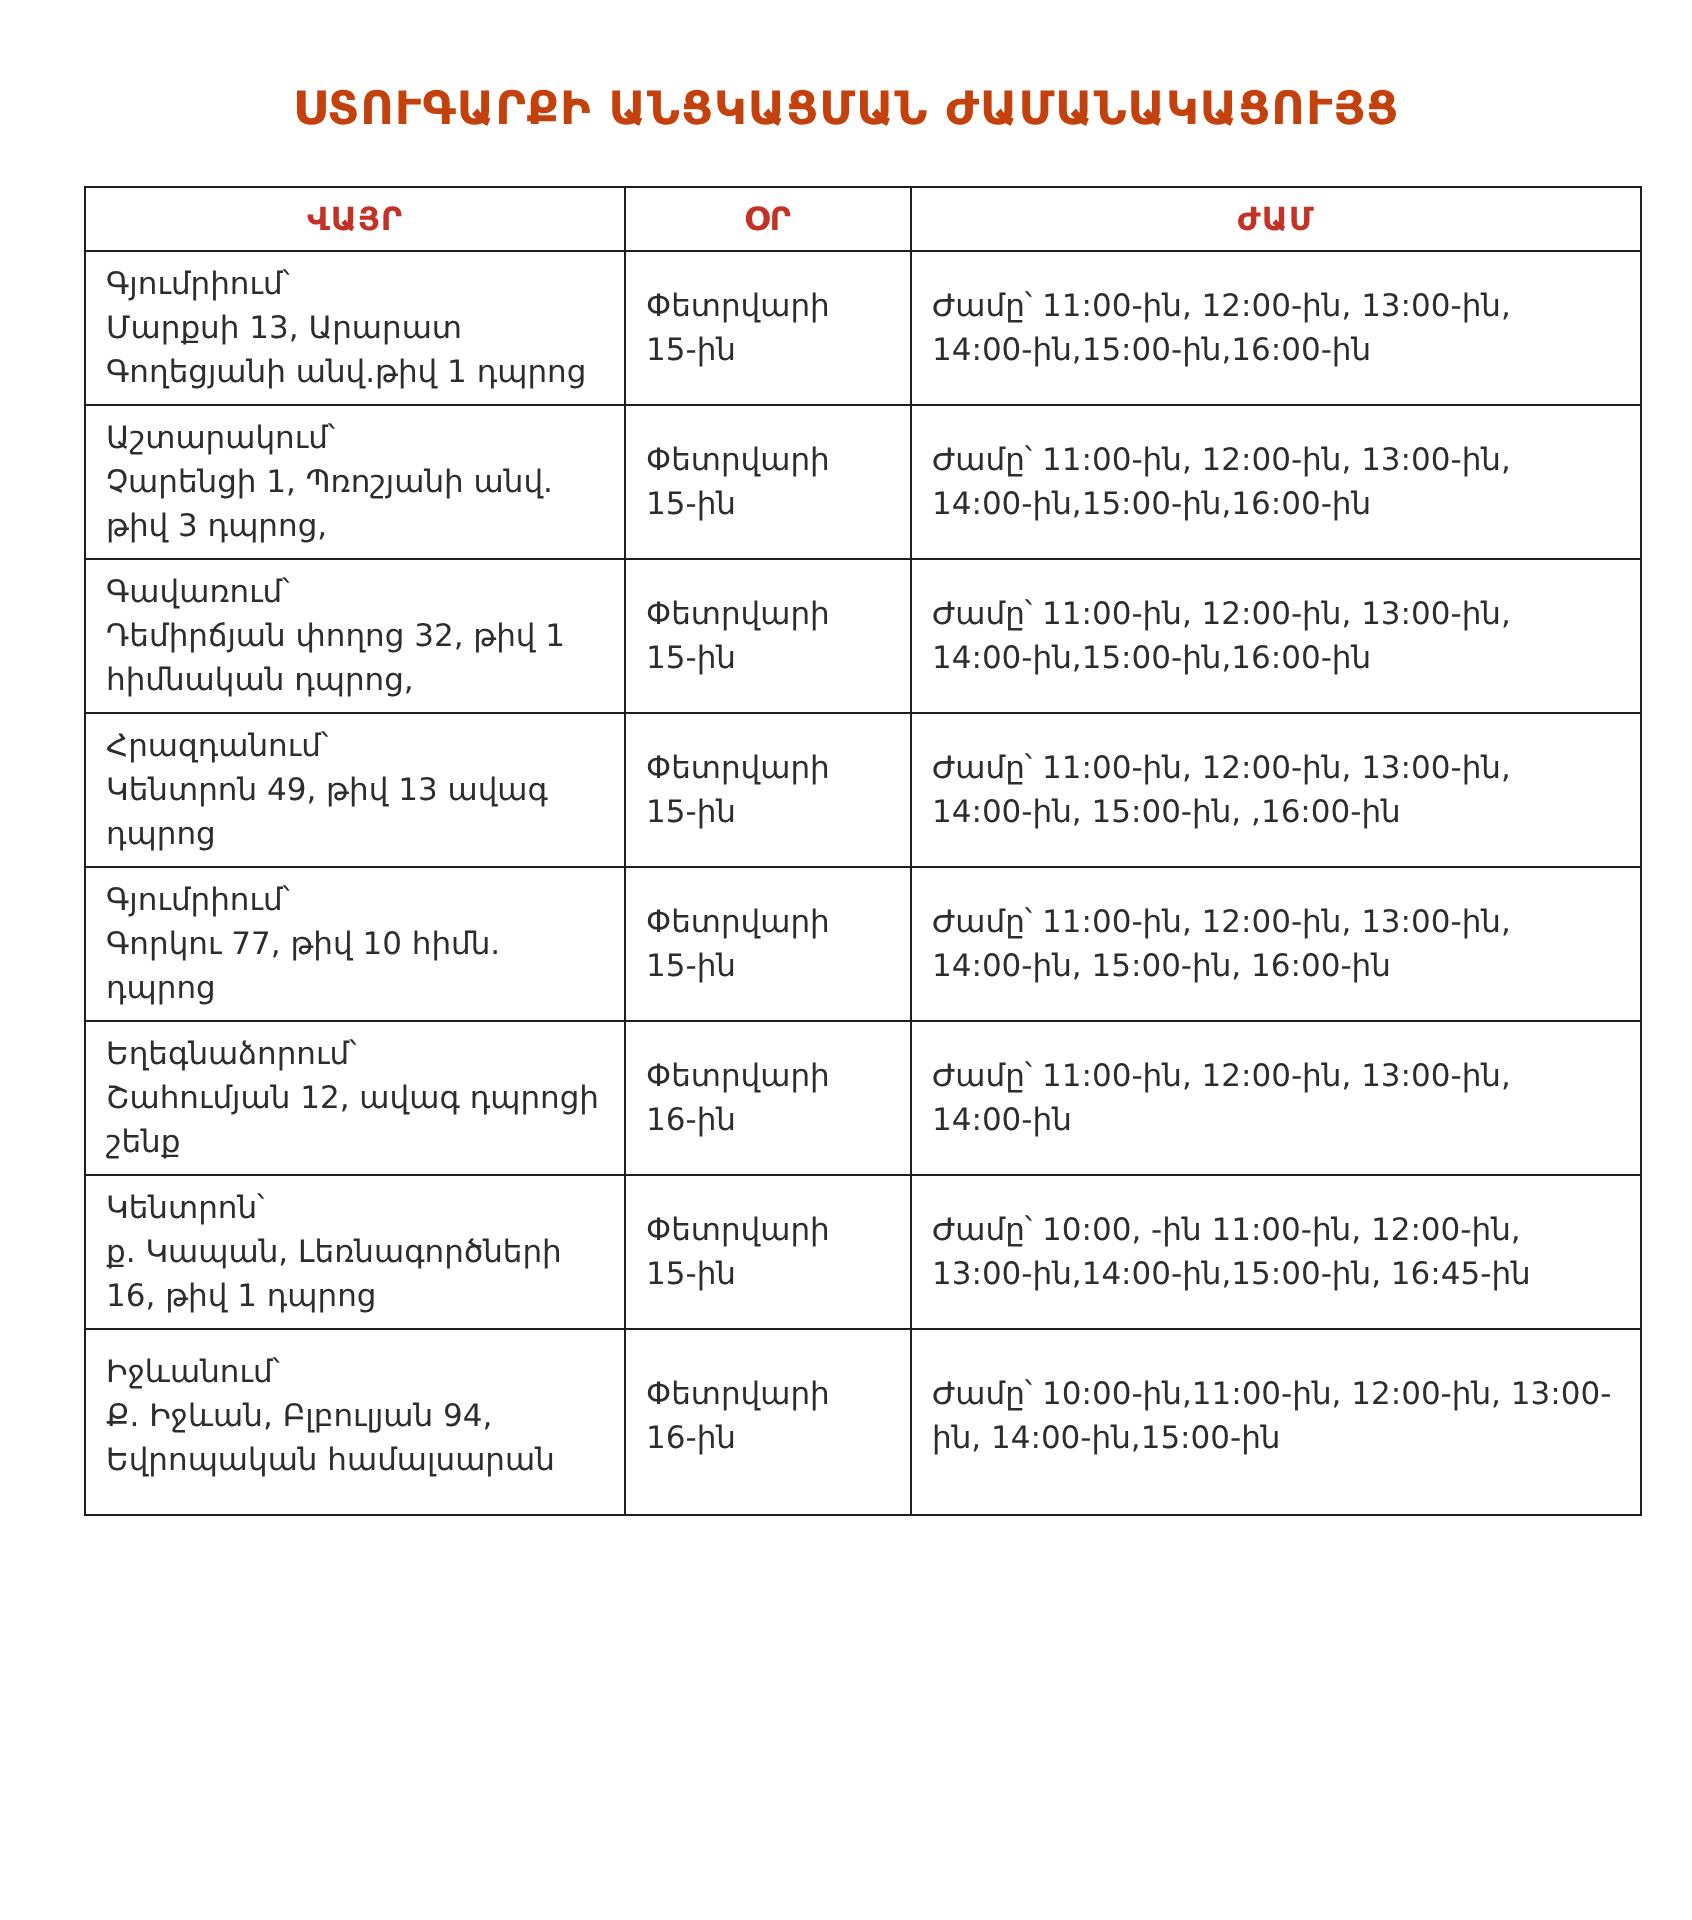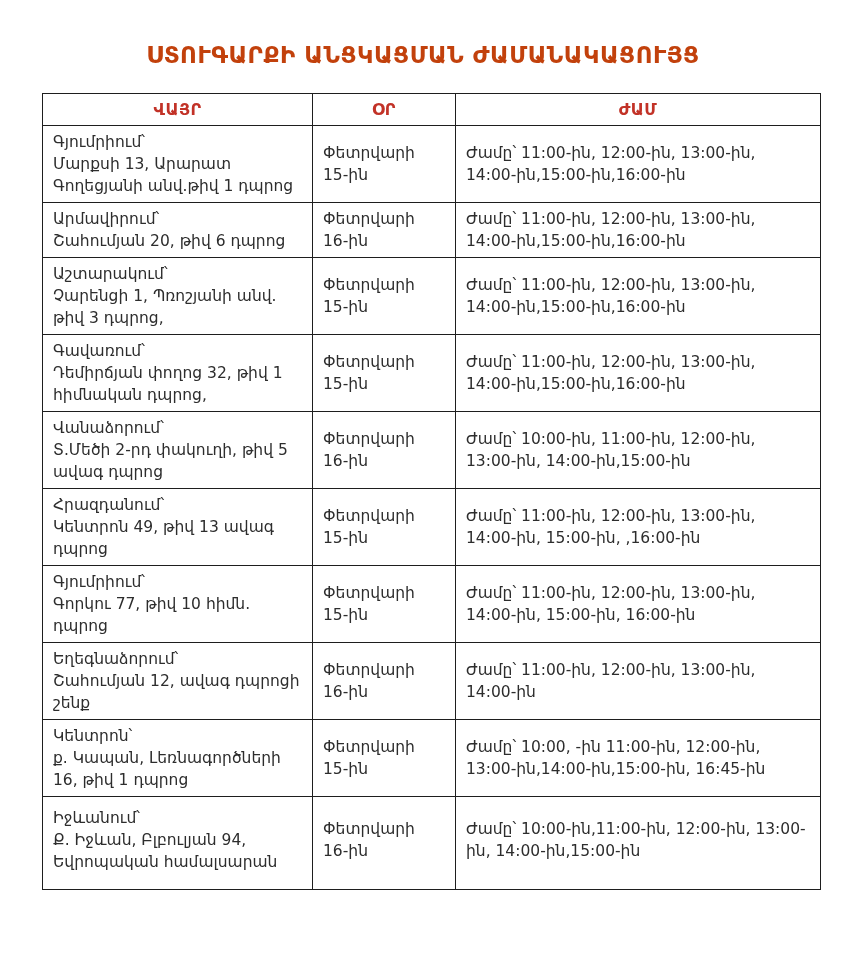--- a/index.html
+++ b/index.html
@@ -80,49 +80,33 @@
         <tr>
       <td class="place">
         <div>Գյումրիում՝</div>
         <div>Մարքսի 13, Արարատ Գողեցյանի անվ.թիվ 1 դպրոց</div>
       </td>
       <td class="day">Փետրվարի 15-ին</td>
       <td class="time">Ժամը՝ 11:00-ին, 12:00-ին, 13:00-ին, 14:00-ին,15:00-ին,16:00-ին</td>
     </tr>
         <tr>
       <td class="place">
-        <div>Արմավիրում՝</div>
-        <div>Շահումյան 20, թիվ 6 դպրոց</div>
-      </td>
-      <td class="day">Փետրվարի 16-ին</td>
-      <td class="time">Ժամը՝ 11:00-ին, 12:00-ին, 13:00-ին, 14:00-ին,15:00-ին,16:00-ին</td>
-    </tr>
-        <tr>
-      <td class="place">
         <div>Աշտարակում՝</div>
         <div>Չարենցի 1, Պռոշյանի անվ. թիվ 3 դպրոց,</div>
       </td>
       <td class="day">Փետրվարի 15-ին</td>
       <td class="time">Ժամը՝ 11:00-ին, 12:00-ին, 13:00-ին, 14:00-ին,15:00-ին,16:00-ին</td>
     </tr>
         <tr>
       <td class="place">
         <div>Գավառում՝</div>
         <div>Դեմիրճյան փողոց 32, թիվ 1 հիմնական դպրոց,</div>
       </td>
       <td class="day">Փետրվարի 15-ին</td>
       <td class="time">Ժամը՝ 11:00-ին, 12:00-ին, 13:00-ին, 14:00-ին,15:00-ին,16:00-ին</td>
-    </tr>
-        <tr>
-      <td class="place">
-        <div>Վանաձորում՝</div>
-        <div>Տ.Մեծի 2-րդ փակուղի, թիվ 5 ավագ դպրոց</div>
-      </td>
-      <td class="day">Փետրվարի 16-ին</td>
-      <td class="time">Ժամը՝ 10:00-ին, 11:00-ին, 12:00-ին, 13:00-ին, 14:00-ին,15:00-ին</td>
     </tr>
         <tr>
       <td class="place">
         <div>Հրազդանում՝</div>
         <div>Կենտրոն 49, թիվ 13 ավագ դպրոց</div>
       </td>
       <td class="day">Փետրվարի 15-ին</td>
       <td class="time">Ժամը՝ 11:00-ին, 12:00-ին, 13:00-ին, 14:00-ին, 15:00-ին, ,16:00-ին</td>
     </tr>
         <tr>

